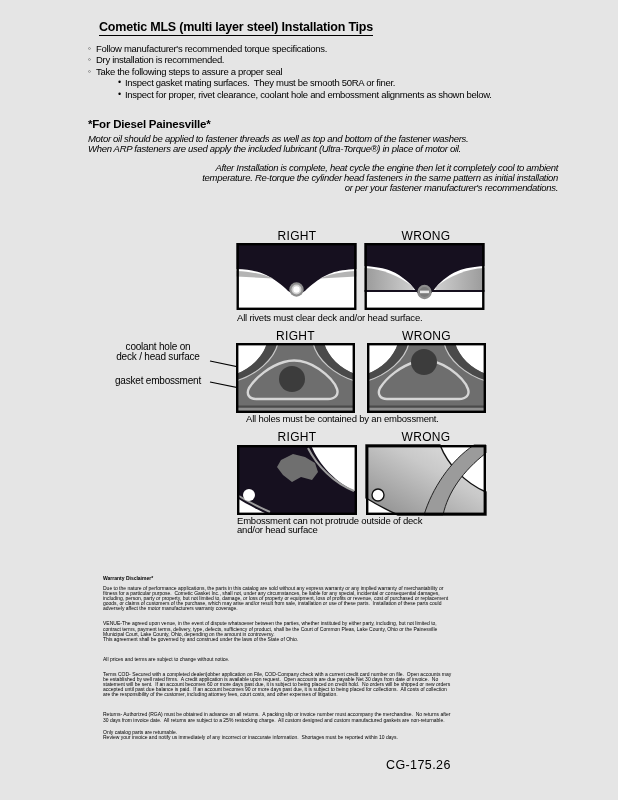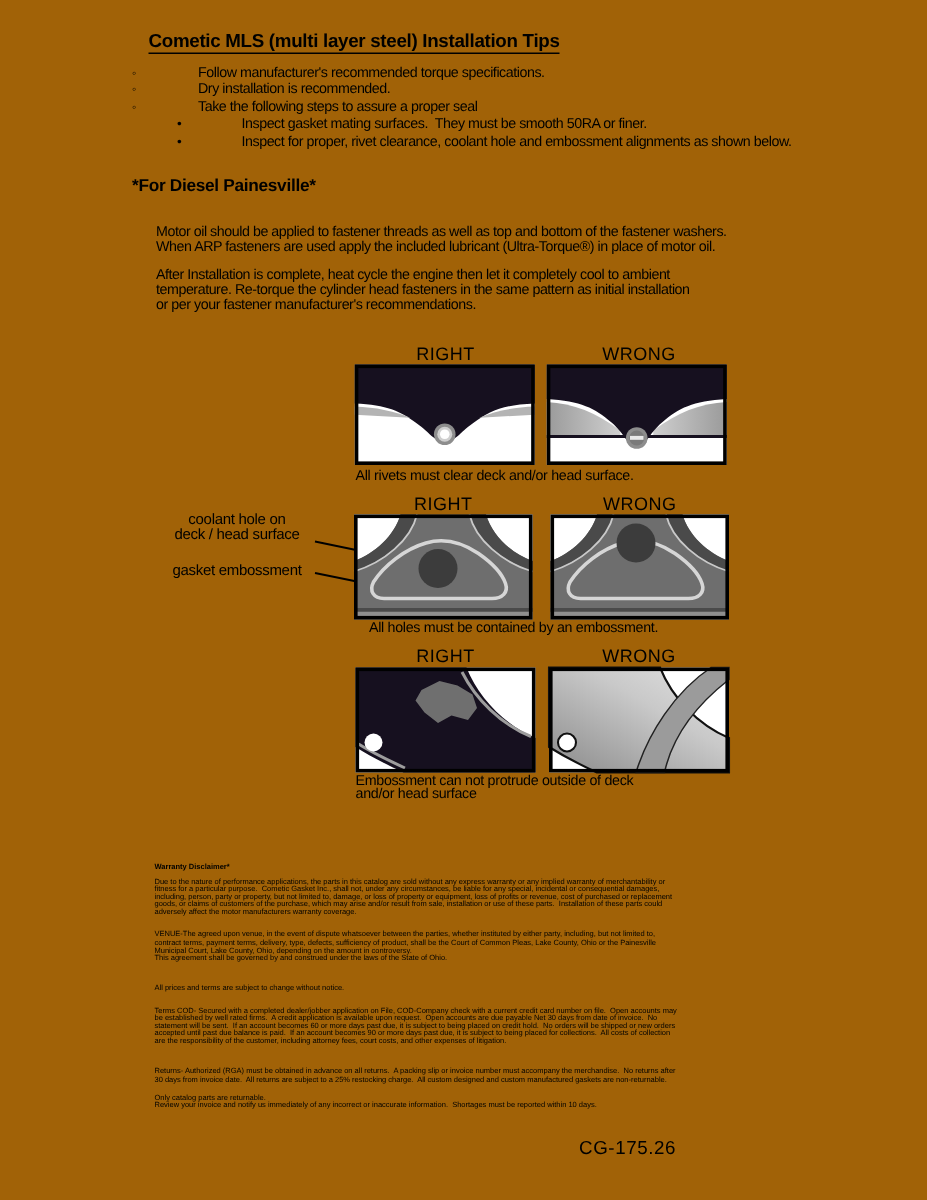--- a/index.html
+++ b/index.html
@@ -1,34 +1,34 @@
 <!DOCTYPE html>
 <html><head>
 <meta charset="utf-8">
 <style>
   html,body{margin:0;padding:0;background:#ffffff;}
   .page{
-    position:relative;width:618px;height:800px;background:#a16207;overflow:hidden;
+    position:relative;width:618px;height:800px;background:#e5e5e5;overflow:hidden;
     font-family:"Liberation Sans", sans-serif;color:#000;
   }
   .abs{position:absolute;}
   .title{
     left:99px;top:20px;margin:0;font-size:12.5px;font-weight:bold;letter-spacing:-0.2px;
     border-bottom:1.5px solid #000;padding-bottom:1px;display:inline-block;white-space:pre;
   }
   .intro{left:88px;top:43px;width:470px;font-size:9.5px;letter-spacing:-0.3px;}
   .intro .row{display:flex;align-items:flex-start;height:11.4px;line-height:11.4px;}
   .intro .row.sub{padding-left:30px;}
   .m1{width:8px;font-size:8px;line-height:11.4px;}
   .m2{width:7px;font-size:9px;line-height:11.4px;}
-  .btxt{white-space:pre;margin-left:36px;}
+  .btxt{white-space:pre;}
   .h2{left:88px;top:118px;margin:0;font-size:11.5px;font-weight:bold;letter-spacing:-0.2px;white-space:pre;}
-  .para{margin:16px;font-size:9.5px;letter-spacing:-0.3px;white-space:pre-wrap;}
+  .para{margin:0;font-size:9.5px;letter-spacing:-0.3px;white-space:pre-wrap;font-style:italic;}
   .p1{left:88px;top:134px;line-height:10.4px;width:470px;}
-  .p2{left:88px;top:163px;line-height:10px;width:470px;}
+  .p2{left:88px;top:163px;line-height:10px;width:470px;text-align:right;}
   .pnote{left:88px;top:205px;line-height:10px;width:470px;}
   .rw{font-size:12px;letter-spacing:0.3px;text-align:center;white-space:pre;}
   .cap{font-size:9.5px;letter-spacing:-0.2px;white-space:pre-wrap;}
   .cap3{line-height:9.2px;}
   .callout{font-size:10px;letter-spacing:-0.2px;text-align:center;width:100px;left:108px;
     line-height:10px;white-space:pre-wrap;}
   .warranty{left:103px;top:575px;width:432px;}
   .warranty h3{margin:0;font-size:5px;font-weight:bold;letter-spacing:0;}
   .warranty p{margin:0;font-size:5px;line-height:5.1px;letter-spacing:0;white-space:pre-wrap;}
   .warranty p.w1{margin-top:5px;}

